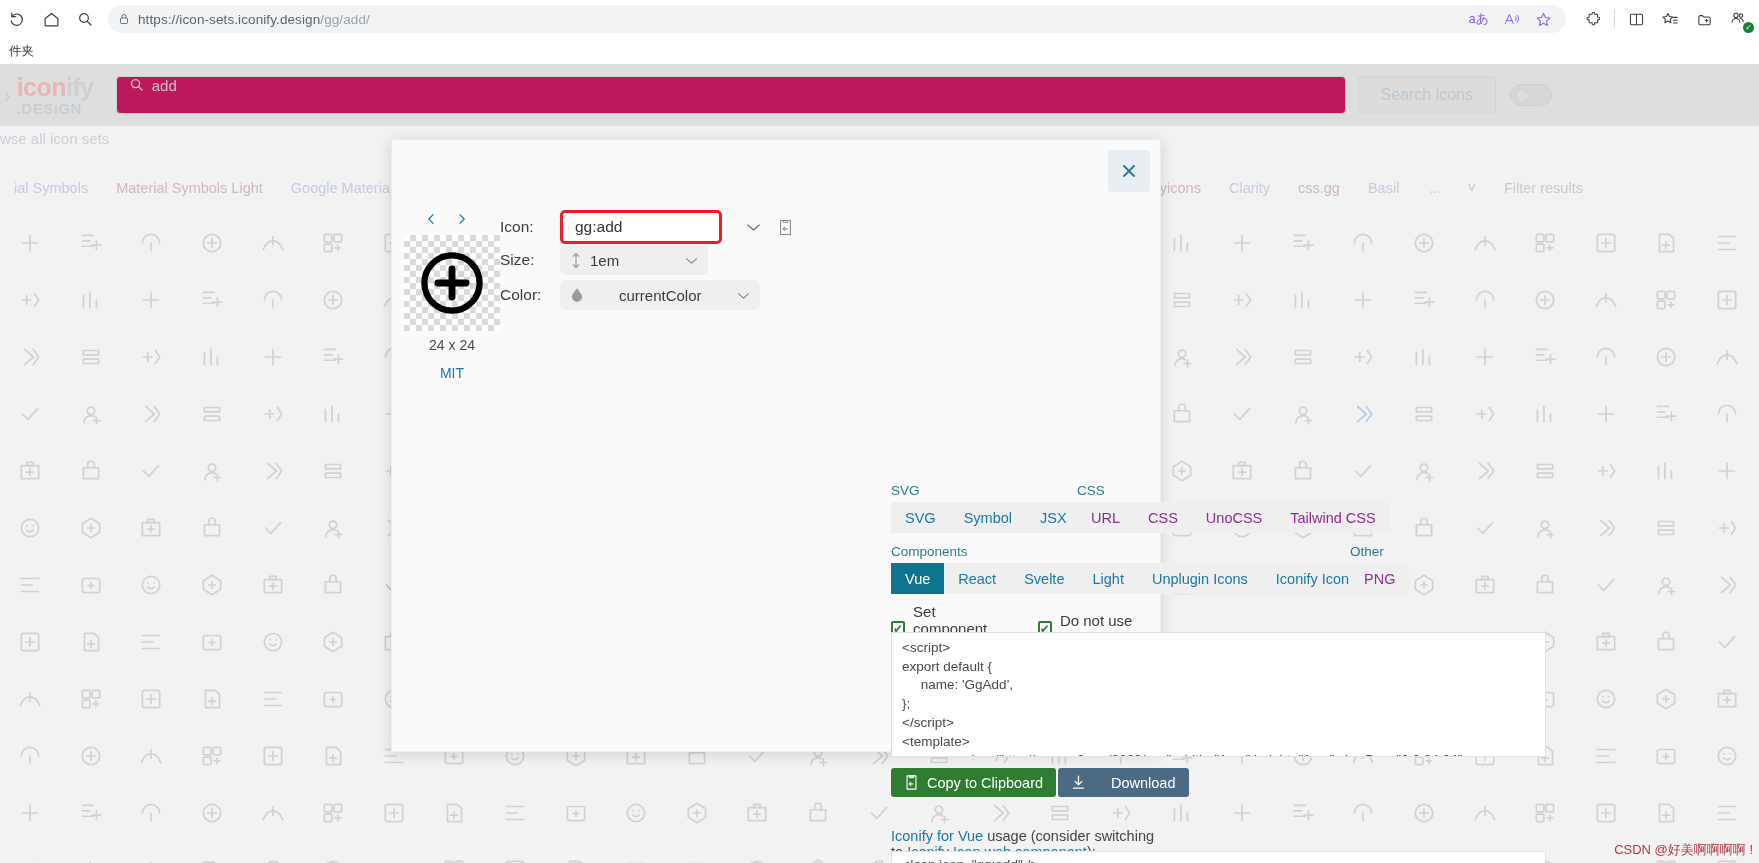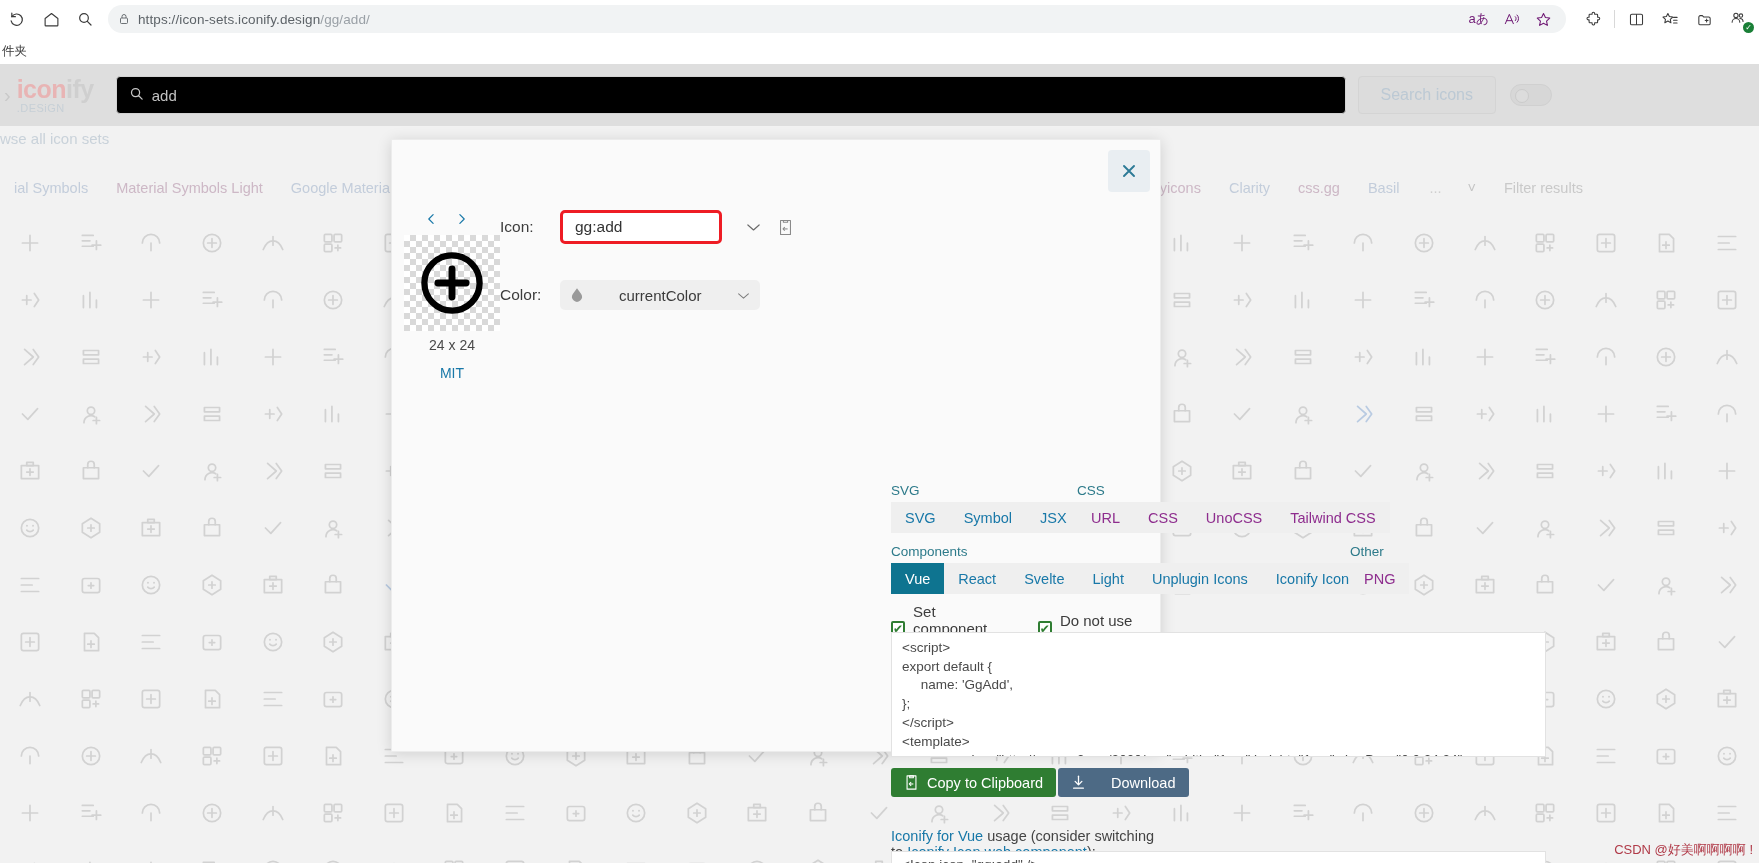--- a/index.html
+++ b/index.html
@@ -27,55 +27,55 @@
     background:#f1f3f4; border-radius:14px;
     display:flex; align-items:center; padding:0 10px;
     position:relative;
   }
   #addr-url {
     font-size:13.5px; color:#5d6368; white-space:nowrap;
     letter-spacing:0.1px;
   }
   #addr-url .dim { color:#9aa0a6; }
   .addr-right { margin-left:auto; display:flex; align-items:center; gap:14px; padding-right:4px;}
-  .addr-right .ai { color:#701a75; font-size:13px; display:flex; align-items:center;}
+  .addr-right .ai { color:#8b5cf6; font-size:13px; display:flex; align-items:center;}
   .chrome-sep { width:1px; height:18px; background:#d8d8d8; margin:0 4px;}
 
   
   #bookmark-bar {
     position:absolute; left:0; top:38px; width:1759px; height:26px;
     background:#ffffff; display:flex; align-items:center;
   }
   #bookmark-bar .bm {
-    font-size:12.5px; color:#3b3b3b; padding-left:2px;
+    font-size:12.5px; color:#3b3b3b; padding-left:9px;
   }
 
   
   #page {
     position:absolute; left:0; top:64px; width:1759px; height:799px;
     background:#f2f2f2;
   }
   
   #site-header {
     position:absolute; left:0; top:0; width:1759px; height:62px;
     background:#dedede;
     display:flex; align-items:center;
   }
   #logo-wrap { display:flex; align-items:center; gap:6px; padding-left:4px;}
   #logo-chevron { color:#c9c9c9; font-size:20px; }
   #logo-text { line-height:1; }
   #logo-line1 { font-size:25px; font-weight:bold; letter-spacing:-0.5px; }
   #logo-line1 .c1 { color:#e8b4b4; } 
   #logo-line1 .c2 { color:#cfcfcf; }
-  #logo-line2 { font-size:11px; color:#c6cfd6; font-weight:normal; letter-spacing:0.5px; margin-top:1px;}
+  #logo-line2 { font-size:15px; color:#c6cfd6; font-weight:bold; letter-spacing:0.5px; margin-top:1px;}
 
   #search-field {
-    margin-left:22px; width:1230px; height:38px; background:#000000;
+    margin-left:22px; width:1230px; height:38px; background:#be185d;
     border:1px solid #d2d2d2; border-radius:4px;
-    display:flex; align-items:center; padding:0 12px; gap:8px;
+    display:flex; padding:0 12px; gap:8px;
   }
   #search-field .sicon { color:#c6c6c6; }
   #search-value { font-size:15px; color:#c2c2c2; }
   #search-btn {
     margin-left:12px; width:138px; height:38px;
     border:1px solid #d4d4d4; border-radius:4px; background:#dcdcdc;
     display:flex; align-items:center; justify-content:center;
     font-size:16px; color:#bcc9d4;
   }
   #theme-toggle {
@@ -2557,20 +2557,38 @@
     <span id="icon-paste-btn">
       <svg width="17" height="19" viewBox="0 0 24 26" fill="none" stroke="currentColor" stroke-width="1.5" stroke-linejoin="round">
           <path d="M5 3h14v20H5z"></path>
           <path d="M9 3h6v2.5H9z"></path>
           <path d="M15 15h-6"></path>
           <path d="M11 12.5 8.5 15l2.5 2.5"></path>
         </svg>
     </span>
   </div>
 
+  <div class="frow" id="row-size">
+    <span class="flabel">Size:</span>
+    <span class="select-box" id="size-select">
+      <span class="lead">
+        <svg width="12" height="17" viewBox="0 0 14 22" fill="none" stroke="currentColor" stroke-width="1.5" stroke-linecap="round" stroke-linejoin="round">
+            <path d="M7 2v18"></path>
+            <path d="M3.5 5.5 7 2l3.5 3.5"></path>
+            <path d="M3.5 16.5 7 20l3.5-3.5"></path>
+          </svg>
+      </span>
+      <span>1em</span>
+      <span class="caret">
+        <svg width="13" height="8" viewBox="0 0 24 14" fill="none" stroke="currentColor" stroke-width="1.9" stroke-linecap="round" stroke-linejoin="round">
+            <path d="M3 3l9 8 9-8"></path>
+          </svg>
+      </span>
+    </span>
+  </div>
 
   <div class="frow" id="row-color">
     <span class="flabel">Color:</span>
     <span class="select-box" id="color-select">
       <span class="lead">
         <svg width="14" height="17" viewBox="0 0 18 22" fill="#9a9a9a">
             <path d="M9 1.5 3.6 9.2a6.4 6.4 0 1 0 10.8 0z"></path>
           </svg>
       </span>
       <span>currentColor</span>

